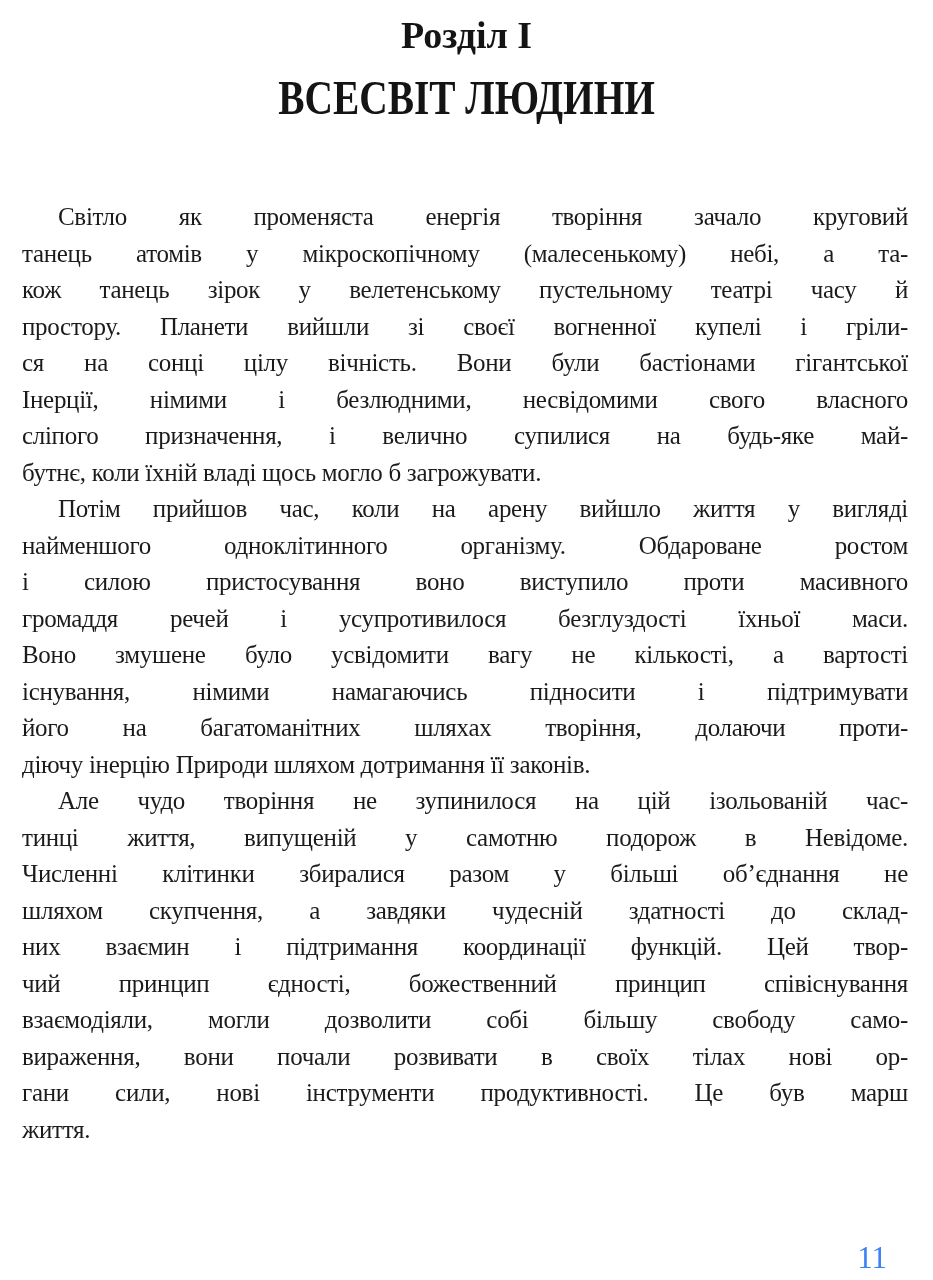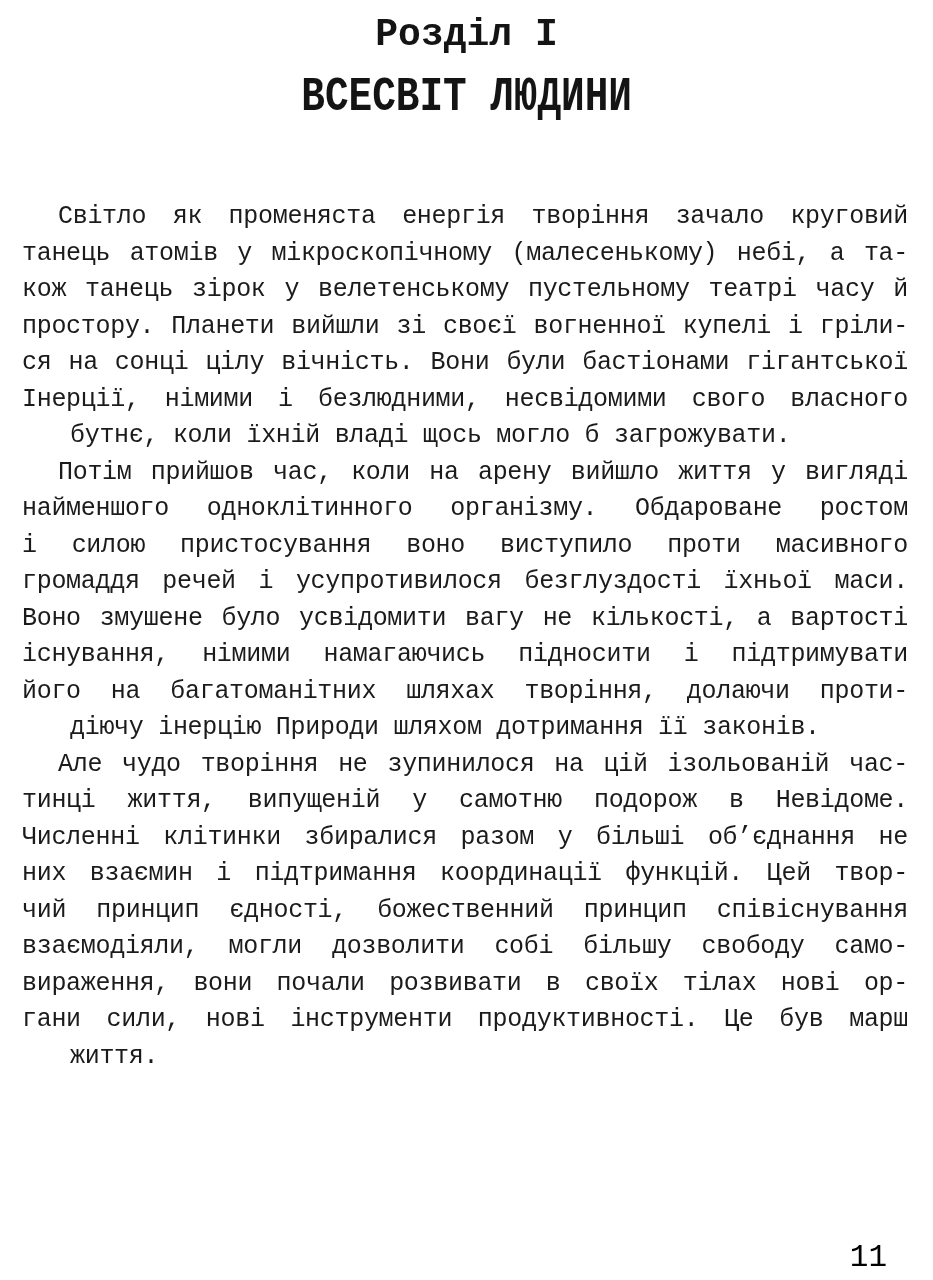--- a/index.html
+++ b/index.html
@@ -5,21 +5,21 @@
   html, body {
     margin: 0;
     padding: 0;
     background: #ffffff;
   }
   .page {
     position: relative;
     width: 933px;
     height: 1280px;
     background: #ffffff;
-    font-family: Liberation Mono, monospace;
+    font-family: Liberation Serif, serif;
     color: #1b1b1b;
     overflow: hidden;
   }
   .headings {
     text-align: center;
     padding-top: 13px;
   }
   .chapter-label {
     font-weight: bold;
     font-size: 38px;
@@ -50,29 +50,28 @@
   .paragraph { margin: 0; }
   .text-line {
     text-align: justify;
     text-align-last: justify;
   }
   .text-line.first {
     text-indent: 36px;
   }
   .text-line.last {
     text-align-last: left;
-    margin-left: 48px;
   }
   .page-number {
     position: absolute;
     top: 1241px;
     right: 46px;
     font-size: 31px;
     line-height: 34px;
-    color: #000000;
+    color: #3b82f6;
   }
 </style>
 </head>
 <body>
 
 <div class="page">
 
   <div class="headings">
     <div class="chapter-label">Розділ I</div>
     <div class="chapter-title">ВСЕСВІТ ЛЮДИНИ</div>
@@ -80,36 +79,38 @@
 
   <div class="body-text">
 
   <div class="paragraph">
         <div class="text-line first">Світло як променяста енергія творіння зачало круговий</div>
         <div class="text-line">танець атомів у мікроскопічному (малесенькому) небі, а та-</div>
         <div class="text-line">кож танець зірок у велетенському пустельному театрі часу й</div>
         <div class="text-line">простору. Планети вийшли зі своєї вогненної купелі і гріли-</div>
         <div class="text-line">ся на сонці цілу вічність. Вони були бастіонами гігантської</div>
         <div class="text-line">Інерції, німими і безлюдними, несвідомими свого власного</div>
+        <div class="text-line">сліпого призначення, і велично супилися на будь-яке май-</div>
         <div class="text-line last">бутнє, коли їхній владі щось могло б загрожувати.</div>
       </div>
       <div class="paragraph">
         <div class="text-line first">Потім прийшов час, коли на арену вийшло життя у вигляді</div>
         <div class="text-line">найменшого одноклітинного організму. Обдароване ростом</div>
         <div class="text-line">і силою пристосування воно виступило проти масивного</div>
         <div class="text-line">громаддя речей і усупротивилося безглуздості їхньої маси.</div>
         <div class="text-line">Воно змушене було усвідомити вагу не кількості, а вартості</div>
         <div class="text-line">існування, німими намагаючись підносити і підтримувати</div>
         <div class="text-line">його на багатоманітних шляхах творіння, долаючи проти-</div>
         <div class="text-line last">діючу інерцію Природи шляхом дотримання її законів.</div>
       </div>
       <div class="paragraph">
         <div class="text-line first">Але чудо творіння не зупинилося на цій ізольованій час-</div>
         <div class="text-line">тинці життя, випущеній у самотню подорож в Невідоме.</div>
         <div class="text-line">Численні клітинки збиралися разом у більші об’єднання не</div>
+        <div class="text-line">шляхом скупчення, а завдяки чудесній здатності до склад-</div>
         <div class="text-line">них взаємин і підтримання координації функцій. Цей твор-</div>
         <div class="text-line">чий принцип єдності, божественний принцип співіснування</div>
         <div class="text-line">взаємодіяли, могли дозволити собі більшу свободу само-</div>
         <div class="text-line">вираження, вони почали розвивати в своїх тілах нові ор-</div>
         <div class="text-line">гани сили, нові інструменти продуктивності. Це був марш</div>
         <div class="text-line last">життя.</div>
       </div>
     </div>
 
   <div class="page-number">11</div>

